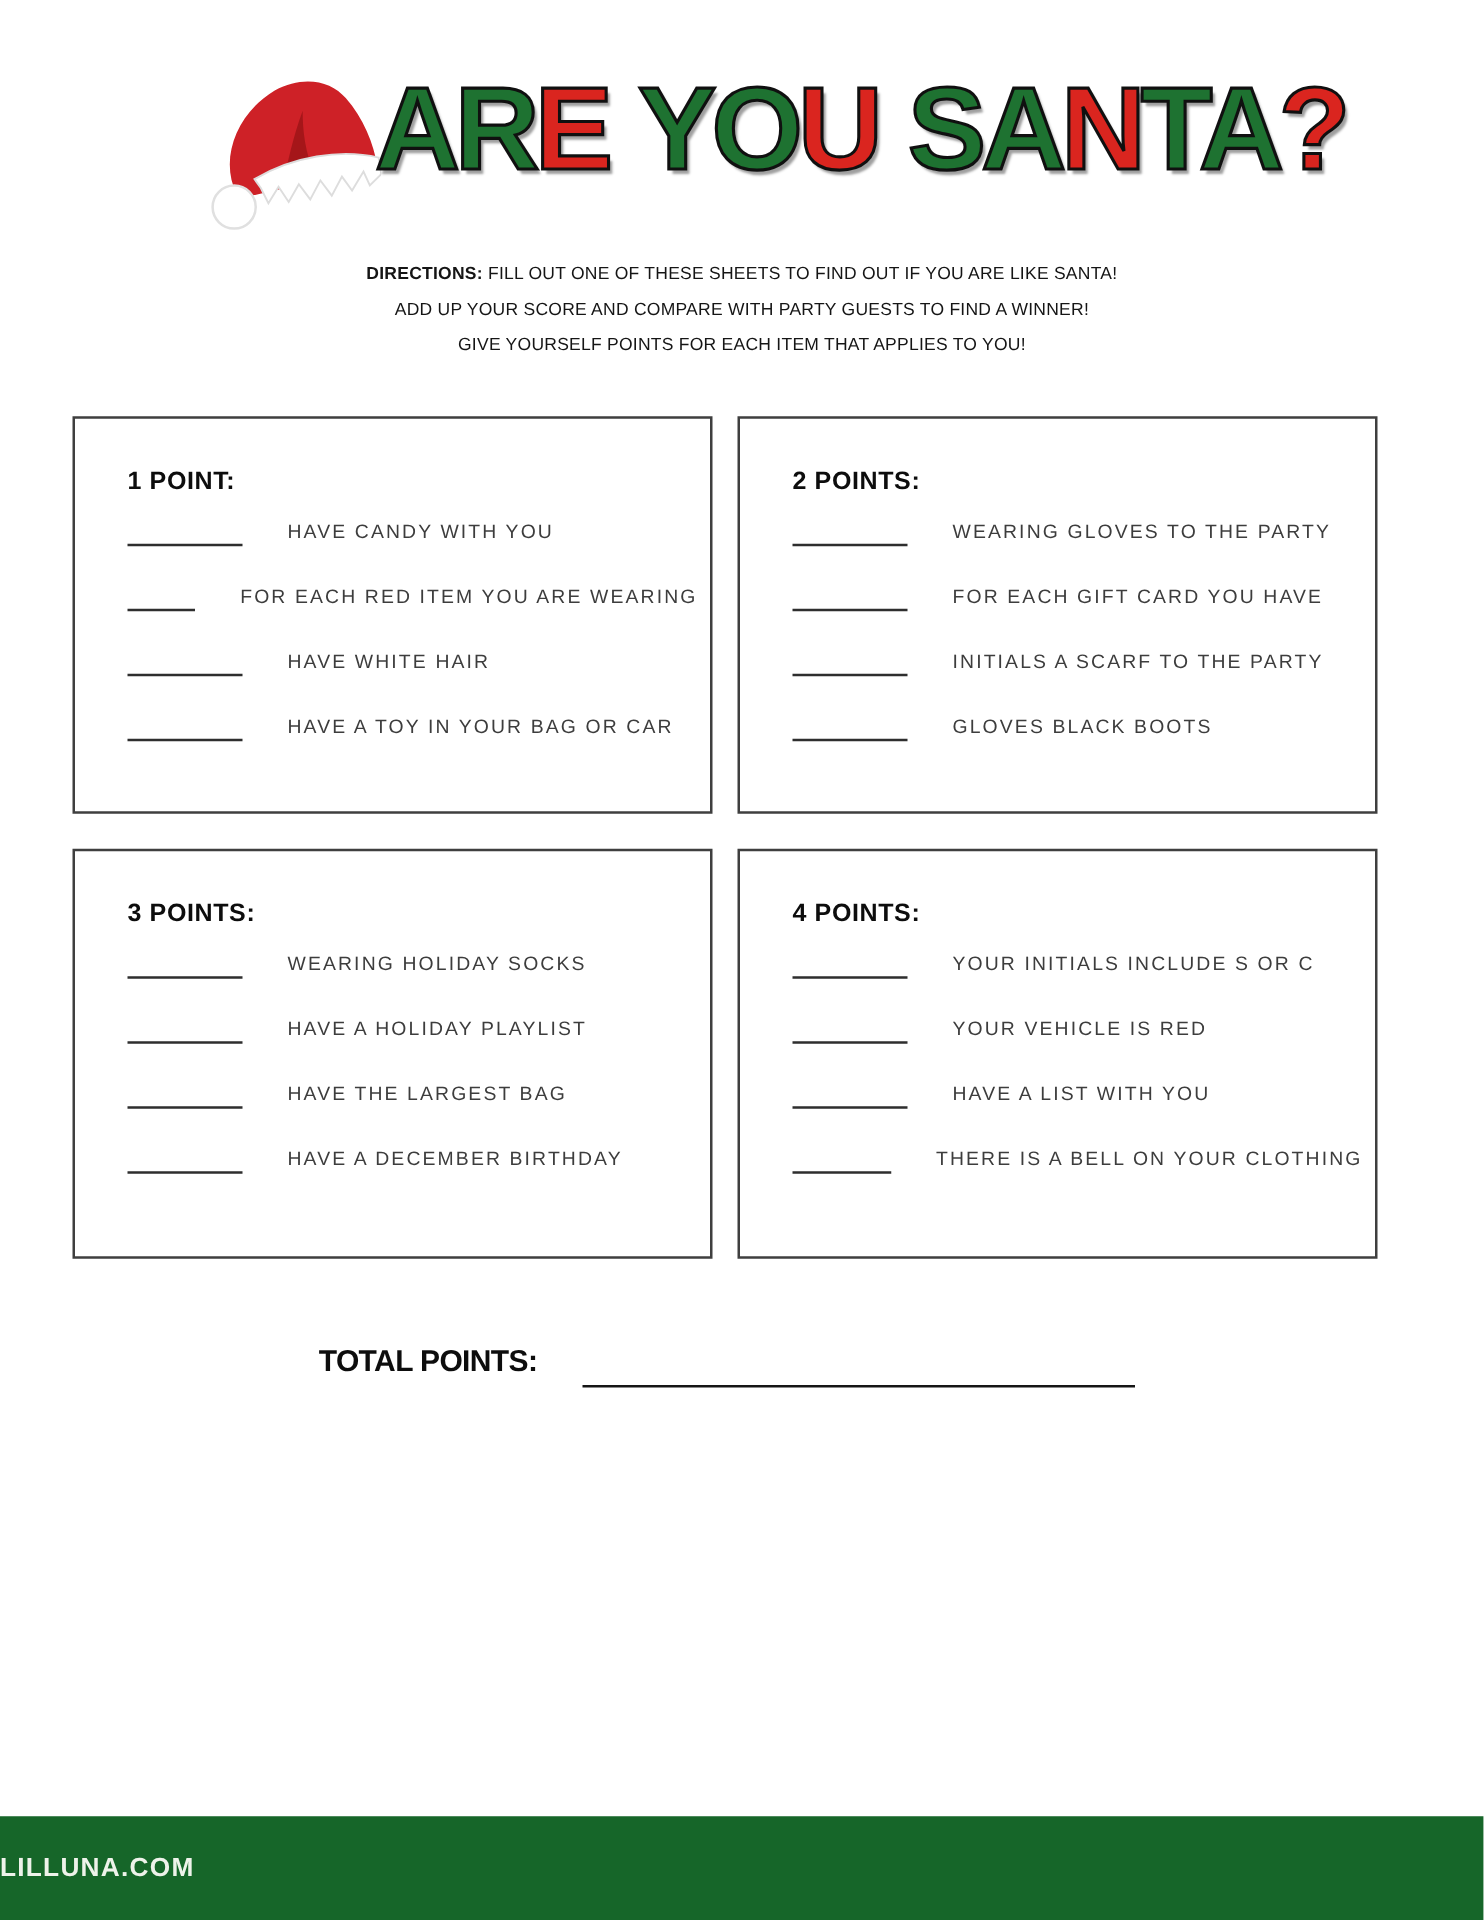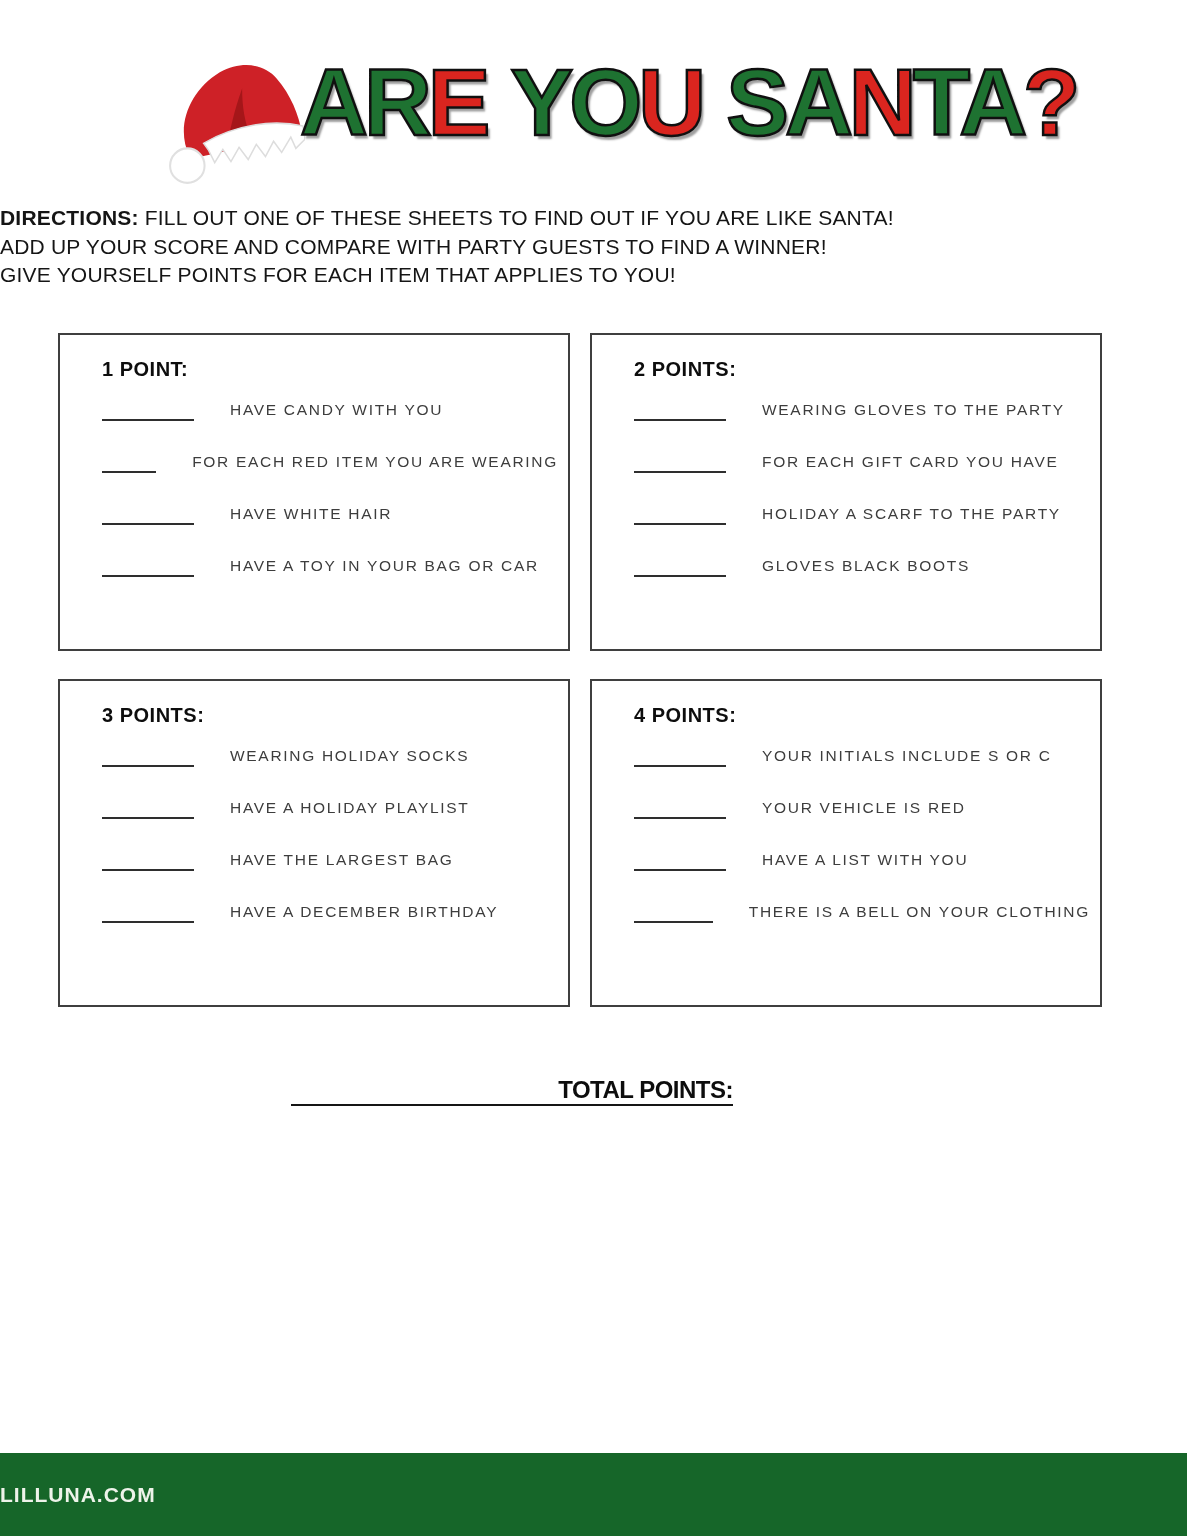--- a/index.html
+++ b/index.html
@@ -31,57 +31,58 @@
     -webkit-text-stroke:2.5px #101010;
     text-shadow:3px 4px 2px rgba(0,0,0,0.38);
   }
   .title .word{margin-right:24px;}
   .title .word:last-child{margin-right:3px;}
   .tl.green{color:var(--title-green);}
   .tl.red{color:var(--title-red);}
   
   .directions{
     position:absolute;left:0;top:204px;width:1187px;
-    font-size:21px;line-height:28.5px;letter-spacing:0.2px;
+    text-align:center;
+    font-size:14px;line-height:28.5px;letter-spacing:0.2px;
     color:#151515;
   }
   .directions b{font-weight:bold;}
   
   .boxes{
     position:absolute;left:58px;top:333px;
     display:grid;
     grid-template-columns:512px 512px;
     grid-template-rows:318px 328px;
     column-gap:20px;row-gap:28px;
   }
   .box{
     border:2px solid var(--box-border);
     box-sizing:border-box;
-    padding:22px 10px 0 42px;
+    padding:38px 10px 0 42px;
     background:#fff;
   }
   .box h2{
     margin:0;font-size:20px;line-height:24px;
     font-weight:bold;letter-spacing:0.5px;color:#0d0d0d;
   }
   .items{margin-top:-12px;}
   .item{height:52px;display:flex;align-items:flex-end;}
   .blank{
     width:92px;height:0;
     border-bottom:2px solid var(--line-ink);
   }
   .item-label{
     margin-left:36px;margin-bottom:2px;
     font-size:15.5px;letter-spacing:1.7px;
     color:var(--item-ink);white-space:nowrap;
   }
   
   .total-row{
     position:absolute;left:255px;top:1076px;
-    display:flex;align-items:flex-end;flex-direction:column;
+    display:flex;align-items:flex-end;
   }
   .total-label{
     font-size:24px;font-weight:bold;letter-spacing:-0.5px;
     line-height:28px;color:#0d0d0d;white-space:nowrap;
   }
   .total-line{
     width:442px;height:0;
     border-bottom:2.5px solid #151515;
     margin-left:36px;margin-bottom:-6px;
   }
@@ -162,21 +163,21 @@
       <span class="item-label">WEARING GLOVES TO THE PARTY</span>
     </div>
 
     <div class="item">
       <span class="blank"></span>
       <span class="item-label">FOR EACH GIFT CARD YOU HAVE</span>
     </div>
 
     <div class="item">
       <span class="blank"></span>
-      <span class="item-label">HOLIDAY A SCARF TO THE PARTY</span>
+      <span class="item-label">INITIALS A SCARF TO THE PARTY</span>
     </div>
 
     <div class="item">
       <span class="blank"></span>
       <span class="item-label">GLOVES BLACK BOOTS</span>
     </div>
   </div>
     </section>
 
     <section class="box">

